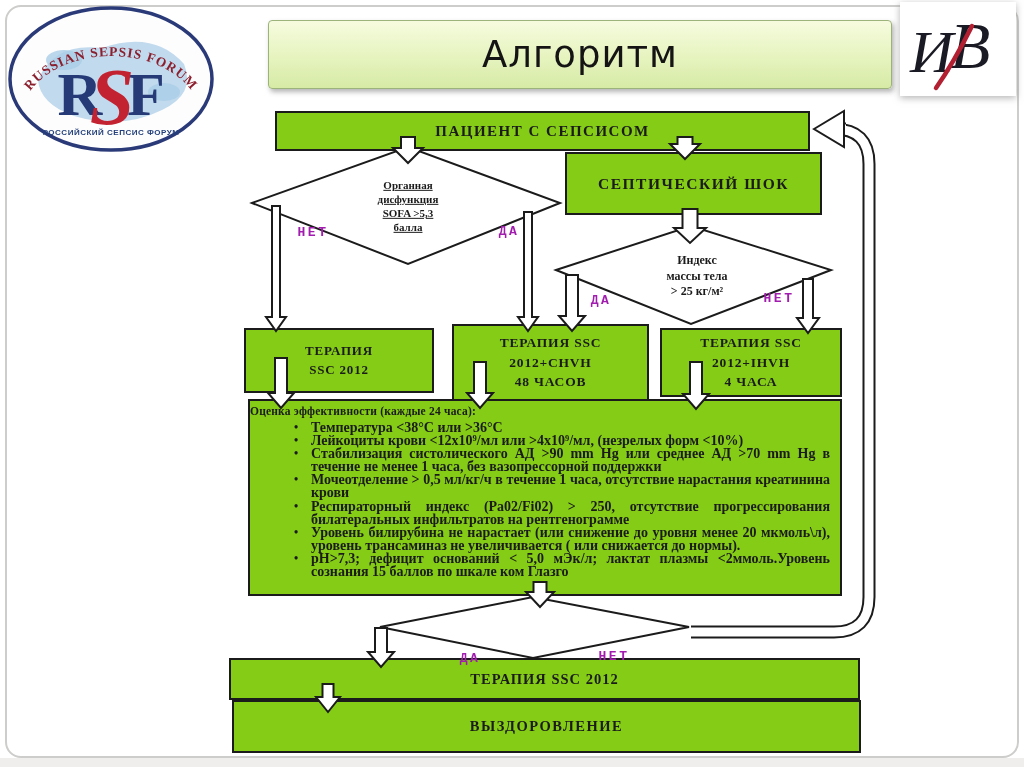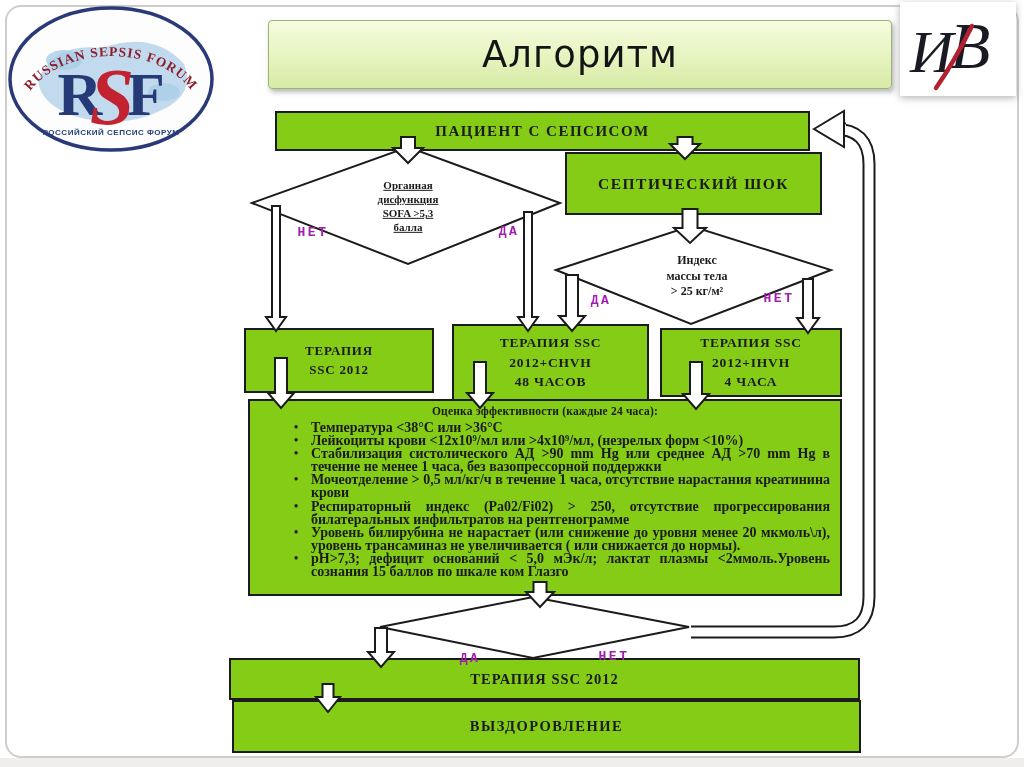--- a/index.html
+++ b/index.html
@@ -28,21 +28,21 @@
 
   .box-patient{left:275px;top:111px;width:531px;height:36px;font-size:15px;letter-spacing:1.5px;}
   .box-shock{left:565px;top:152px;width:253px;height:59px;font-size:15.5px;letter-spacing:1.5px;}
   .box-t1{left:244px;top:328px;width:186px;height:61px;font-size:13px;letter-spacing:.8px;line-height:1.45;}
   .box-t2{left:452px;top:324px;width:193px;height:73px;font-size:13.5px;letter-spacing:.8px;line-height:1.45;}
   .box-t3{left:660px;top:328px;width:178px;height:65px;font-size:13.5px;letter-spacing:.8px;line-height:1.45;}
   .box-t4{left:229px;top:658px;width:627px;height:38px;font-size:14.5px;letter-spacing:1px;}
   .box-recovery{left:232px;top:700px;width:625px;height:49px;font-size:14.5px;letter-spacing:1.5px;}
 
   .box-eval{left:248px;top:399px;width:590px;height:193px;display:block;text-align:left;}
-  .eval-title{text-align:center;font-size:11.5px;padding-top:4px;letter-spacing:.2px;}
+  .eval-title{font-size:11.5px;padding-top:4px;letter-spacing:.2px;}
   .eval-list{margin:4px 10px 1px 44px;padding:0;list-style:none;font-size:14px;line-height:13.1px;text-align:justify;}
   .eval-list li{position:relative;padding-left:17px;margin:0;}
   .eval-list li::before{content:"•";position:absolute;left:0;top:0;font-size:12px;}
 
   
   .overlay{position:absolute;left:0;top:0;z-index:4;pointer-events:none;}
 
   
   .dlabel{position:absolute;z-index:5;transform:translate(-50%,-50%);
     font-family:Liberation Mono, monospace;font-weight:bold;color:#a21caf;

